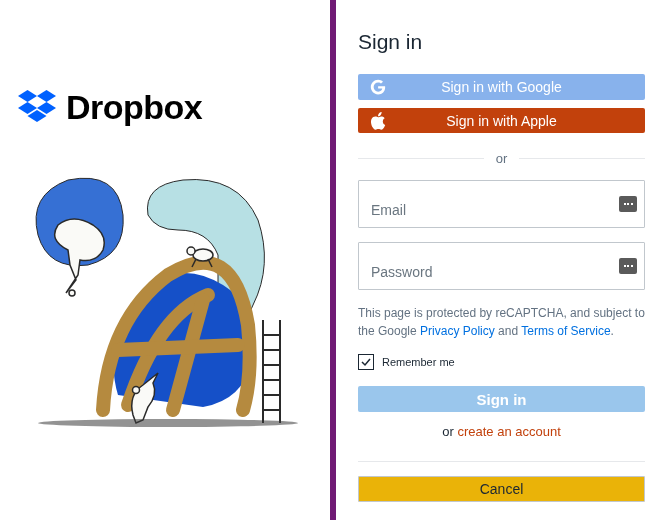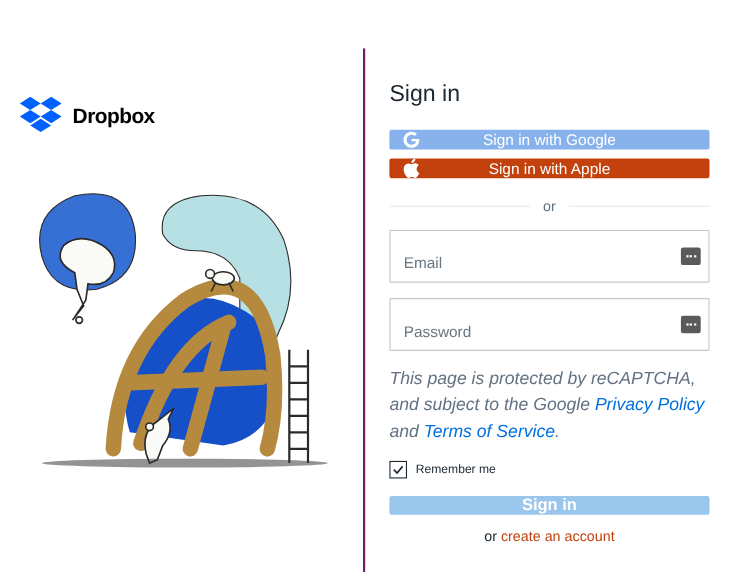--- a/index.html
+++ b/index.html
@@ -20,38 +20,37 @@
   align-items: flex-start;
 }
 .logo-row {
   display: flex;
   align-items: center;
   gap: 10px;
   margin-top: 68px;
   margin-left: 10px;
 }
 .logo-text {
-  font-size: 19px;
+  font-size: 34px;
   font-weight: 600;
   color: #000;
   letter-spacing: -0.5px;
   text-align: right;
 }
 .illustration {
   margin-top: 18px;
   width: 300px;
   height: 300px;
 }
 .right-panel {
   width: 337px;
   padding: 30px 22px 18px 22px;
-  border-left: 2px solid #701a75;
+  border-left: 6px solid #701a75;
   display: flex;
   flex-direction: column;
-  margin-top: 44px;
 }
 .signin-title {
   font-size: 21px;
   font-weight: 400;
   color: #1b2733;
   margin-bottom: 20px;
 }
 .social-btn {
   width: 100%;
   height: 38px;
@@ -118,25 +117,24 @@
   border-radius: 2px;
   display: flex;
   align-items: center;
   justify-content: center;
   gap: 1.5px;
 }
 .input-dots span {
   width: 2px; height: 2px; background: #fff; display: block;
 }
 .recaptcha-text {
-  font-size: 16px;
+  font-size: 12px;
   color: #637282;
   line-height: 1.5;
   margin-bottom: 14px;
-  font-style: italic;
 }
 .recaptcha-text a { color: #0070e0; text-decoration: none; }
 .remember-row {
   display: flex;
   align-items: center;
   gap: 8px;
   margin-bottom: 16px;
 }
 .checkbox {
   width: 16px;

